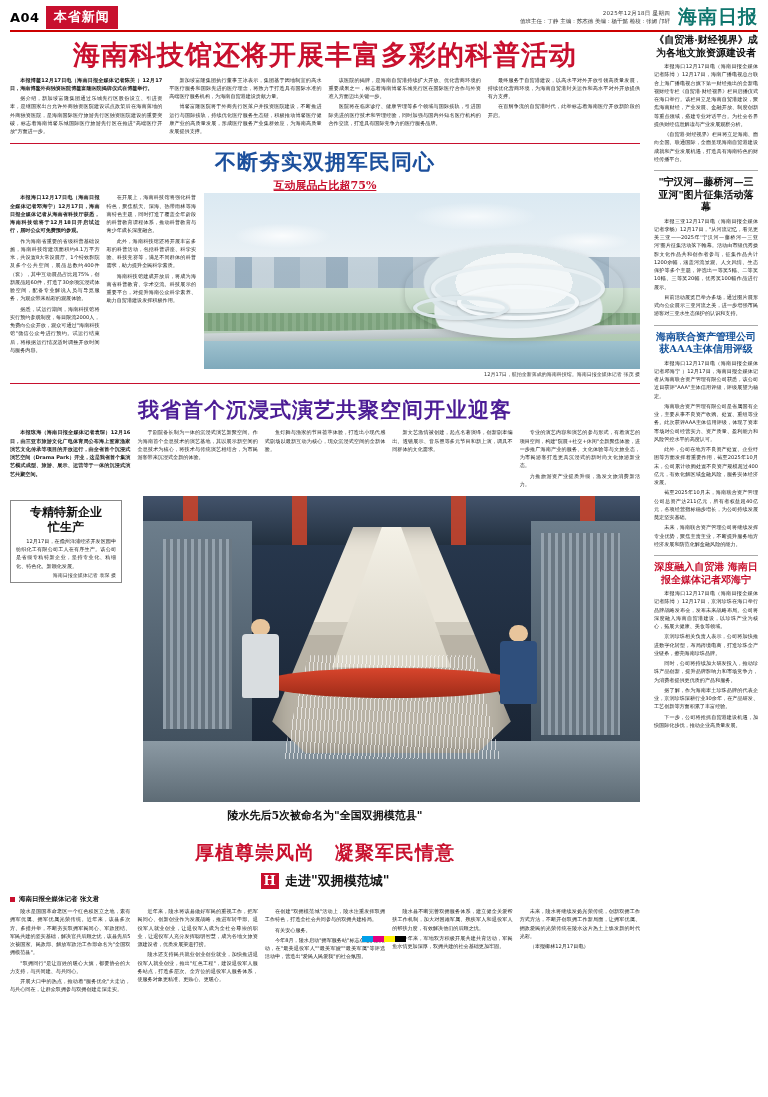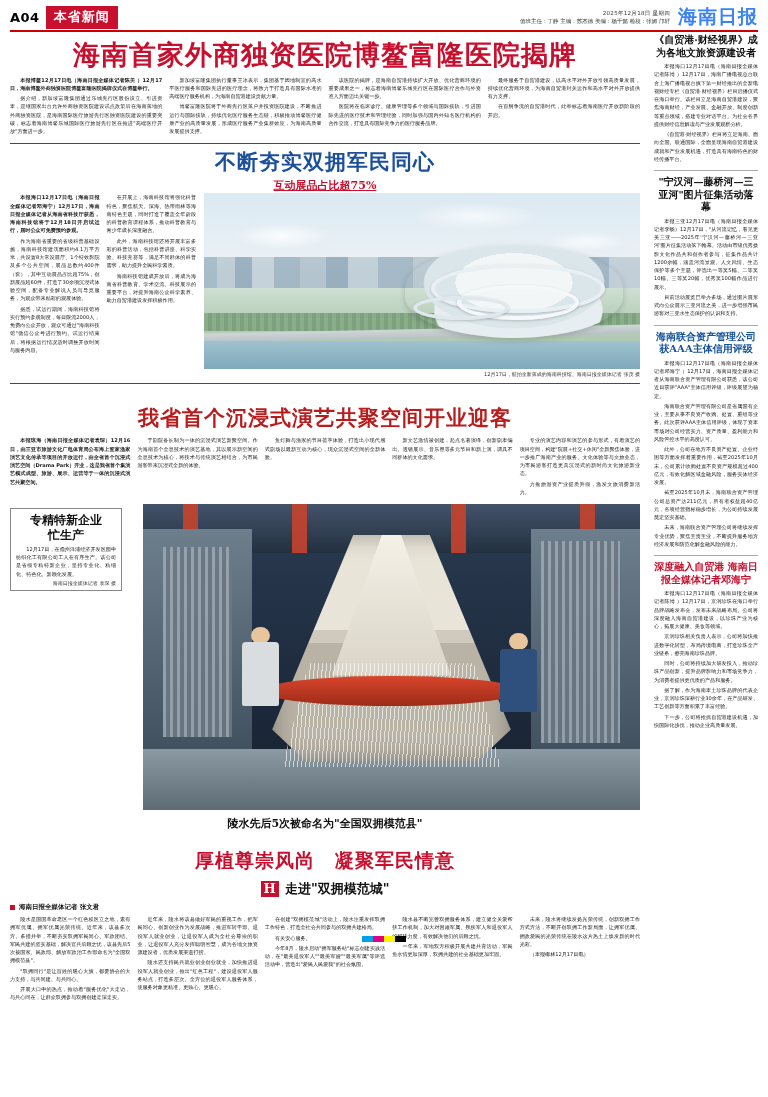--- a/index.html
+++ b/index.html
@@ -30,21 +30,21 @@
   .mh-page {
     font-size: 13px; font-weight: bold; color:#000; letter-spacing:0.5px;
   }
   .mh-section {
     background:#c8102e; color:#fff; font-size:13px; font-weight:bold;
     padding:2px 8px 3px 8px; letter-spacing:1px;
   }
   .mh-mid { font-size:5.5px; color:#333; text-align:right; line-height:1.5; flex:1; padding-right:8px;}
   .mh-mid .d1 { letter-spacing:0.3px; }
   .mh-right {
-    color:#3b82f6; font-weight:bold; font-size:19px; letter-spacing:1px;
+    color:#0f766e; font-weight:bold; font-size:19px; letter-spacing:1px;
     font-family:"DejaVu Serif","Liberation Serif",serif;
   }
 
   
   .col-text {
     font-size:5.1px; line-height:1.62; text-align:justify; color:#1a1a1a;
     font-family:"DejaVu Sans","Liberation Sans",sans-serif;
   }
   .col-text p { margin:0 0 2px 0; text-indent: 2em; }
   .dateline { font-weight:bold; }
@@ -58,22 +58,22 @@
     font-family:"DejaVu Serif","Liberation Serif",serif;
     font-weight:bold; color:#1b4f9c; text-align:center;
     font-size:21px; letter-spacing:1px; margin:2px 0 2px 0;
   }
   .subhead-2 {
     text-align:center; color:#c8102e; font-weight:bold; font-size:11px;
     margin-bottom:0; font-family:"DejaVu Serif","Liberation Serif",serif;text-decoration:underline;
   }
   .headline-3 {
     font-family:"DejaVu Serif","Liberation Serif",serif;
-    font-weight:bold; color:#b91c1c; text-align:center;
-    font-size:21px; letter-spacing:1px; margin:20px 0 4px 0;
+    font-weight:bold; color:#4c1d95; text-align:center;
+    font-size:21px; letter-spacing:1px; margin:12px 0 4px 0;
   }
   .headline-4-small {
     text-align:center; font-size:11px; color:#111; font-weight:bold;
     font-family:"DejaVu Serif","Liberation Serif",serif; margin:4px 0 2px;
   }
   .headline-4 {
     font-family:Liberation Sans, sans-serif;
     font-weight:bold; color:#c8102e; text-align:center;
     font-size:19px; letter-spacing:1px; margin:17px 0 4px 0;
   }
@@ -321,21 +321,21 @@
         <p>京润珍珠相关负责人表示，公司将加快推进数字化转型，布局跨境电商，打造珍珠全产业链条，擦亮海南珍珠品牌。</p>
         <p>同时，公司将持续加大研发投入，推动珍珠产品创新，提升品牌影响力和市场竞争力，为消费者提供更优质的产品和服务。</p>
         <p>据了解，作为海南本土珍珠品牌的代表企业，京润珍珠深耕行业30余年，在产品研发、工艺创新等方面积累了丰富经验。</p>
         <p>下一步，公司将抢抓自贸港建设机遇，加快国际化步伐，推动企业高质量发展。</p>
       </div>
     </div>
   </div>
 
   <div style="width:630px;">
 
-    <div class="headline-main">海南首家外商独资医院博鳌富隆医院揭牌</div>
+    <div class="headline-main">海南科技馆还将开展丰富多彩的科普活动</div>
 
     <div class="three-col" style="margin-bottom:4px;">
       <div class="col-text" style="flex:1;">
         <p class="dateline">本报博鳌12月17日电（海南日报全媒体记者陈美 ）12月17日，海南博鳌外商独资医院博鳌富隆医院揭牌仪式在博鳌举行。</p>
         <p>据介绍，新加坡富隆集团通过乐城先行区股份设立、引进资本，是继国家出台允许外商独资医院建设试点政策后在海南落地的外商独资医院，是海南国际医疗旅游先行区独资医院建设的重要突破，标志着海南博鳌乐城国际医疗旅游先行区在推进"高端医疗开放"方面进一步。</p>
       </div>
       <div class="col-text" style="flex:1;">
         <p>新加坡富隆集团执行董事王冰表示，集团基于因地制宜的高水平医疗服务和国际先进的医疗理念，将致力于打造具有国际水准的高端医疗服务机构，为海南自贸港建设贡献力量。</p>
         <p>博鳌富隆医院将于外商先行区落户并投资医院建设，不断推进运行与国际接轨，持续优化医疗服务生态链，积极推动博鳌医疗健康产业的高质量发展，形成医疗服务产业集群效应，为海南高质量发展提供支撑。</p>
       </div>

